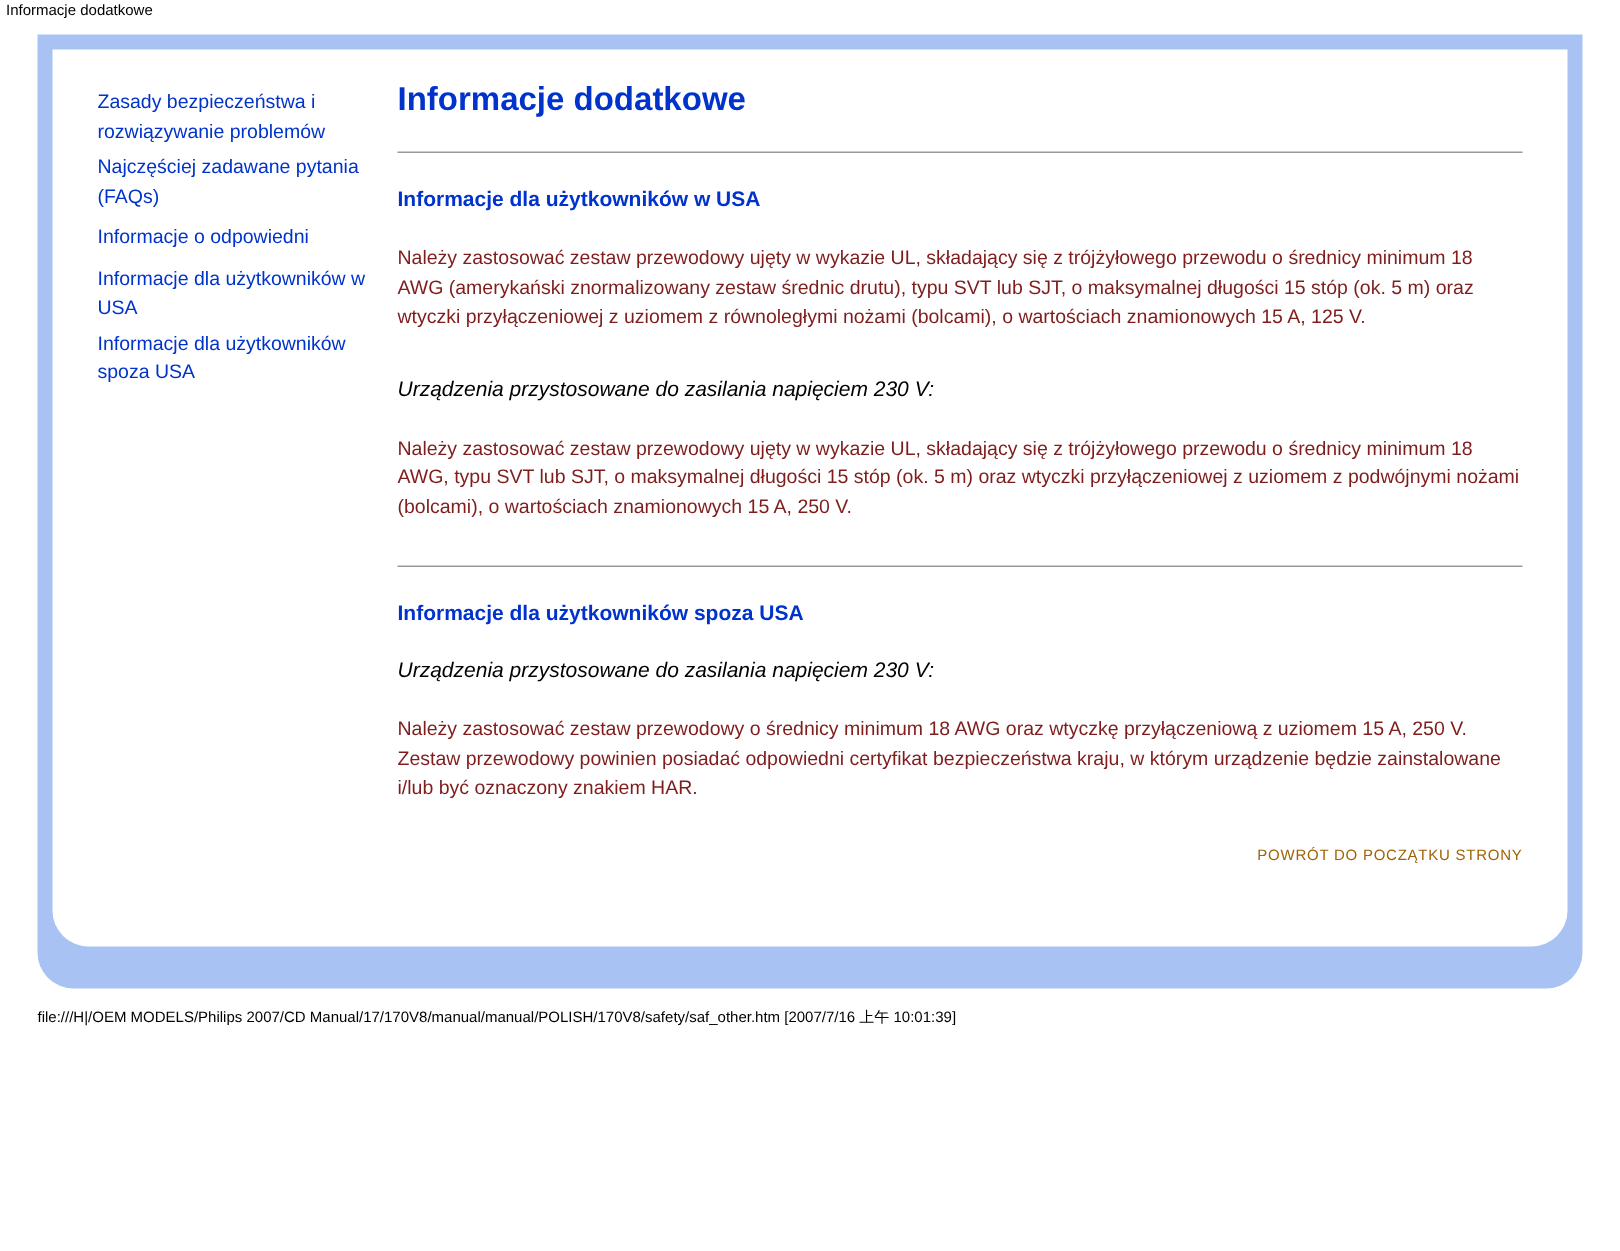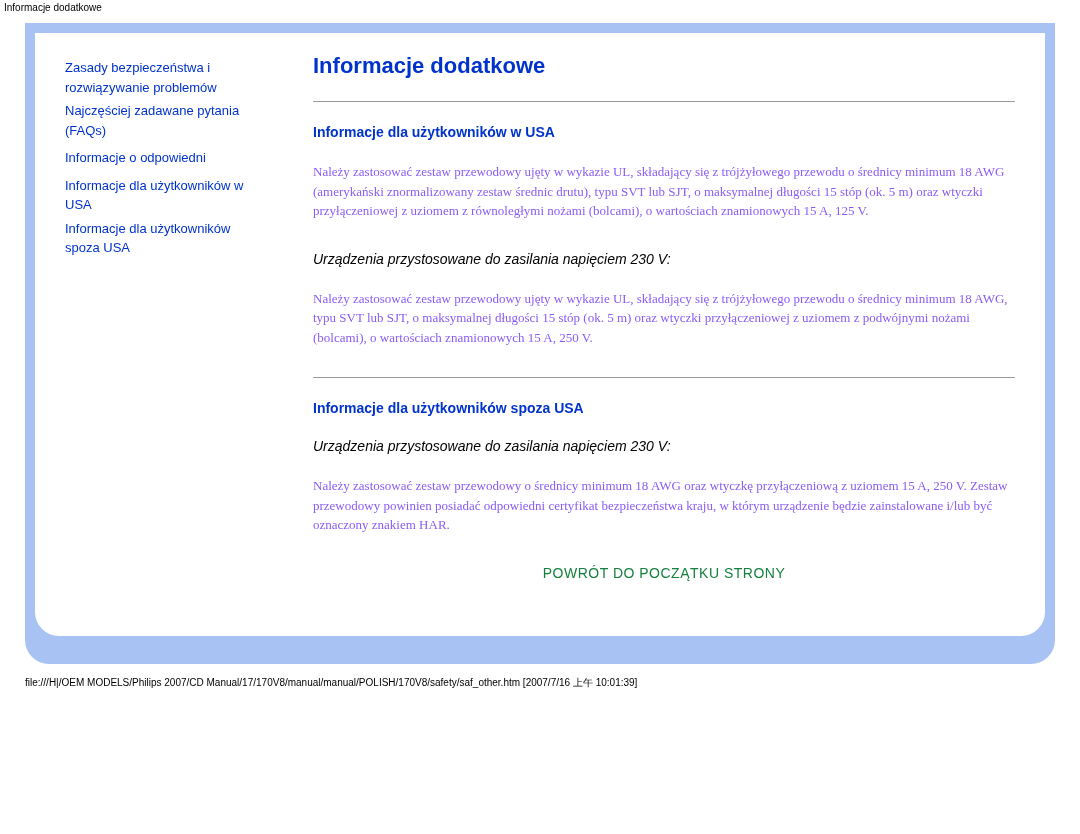--- a/index.html
+++ b/index.html
@@ -20,21 +20,20 @@
     background: #a8c3f3;
     padding: 10px 10px 28px 10px;
     border-radius: 0 0 24px 24px;
     position: relative;
   }
   .inner-page {
     background: #ffffff;
     border-radius: 0 0 24px 24px;
     padding: 20px 30px 55px 30px;
     display: flex;
-    gap: 48px;
   }
   .sidebar {
     width: 185px;
     flex-shrink: 0;
     padding-top: 5px;
   }
   .sidebar a {
     display: block;
     color: #0033cc;
     font-size: 13px;
@@ -66,29 +65,28 @@
   }
   .subheading {
     font-style: italic;
     font-size: 14px;
     color: #000;
     margin: 0 0 22px 0;
   }
   .body-text {
     font-size: 13px;
     line-height: 1.5;
-    color: #8b5cf6;
+    color: #7f1d1d;
     margin: 0 0 30px 0;
-    font-family: Liberation Serif, serif;
   }
   .back-link {
     display: block;
-    text-align: center;
-    color: #15803d;
-    font-size: 14px;
+    text-align: right;
+    color: #a16207;
+    font-size: 10px;
     text-decoration: none;
     margin-top: 10px;
     font-variant: small-caps;
     letter-spacing: 0.5px;
   }
   .footer-path {
     font-size: 10px;
     color: #000;
     padding: 12px 25px 12px 25px;
     font-family: Liberation Sans, sans-serif;

